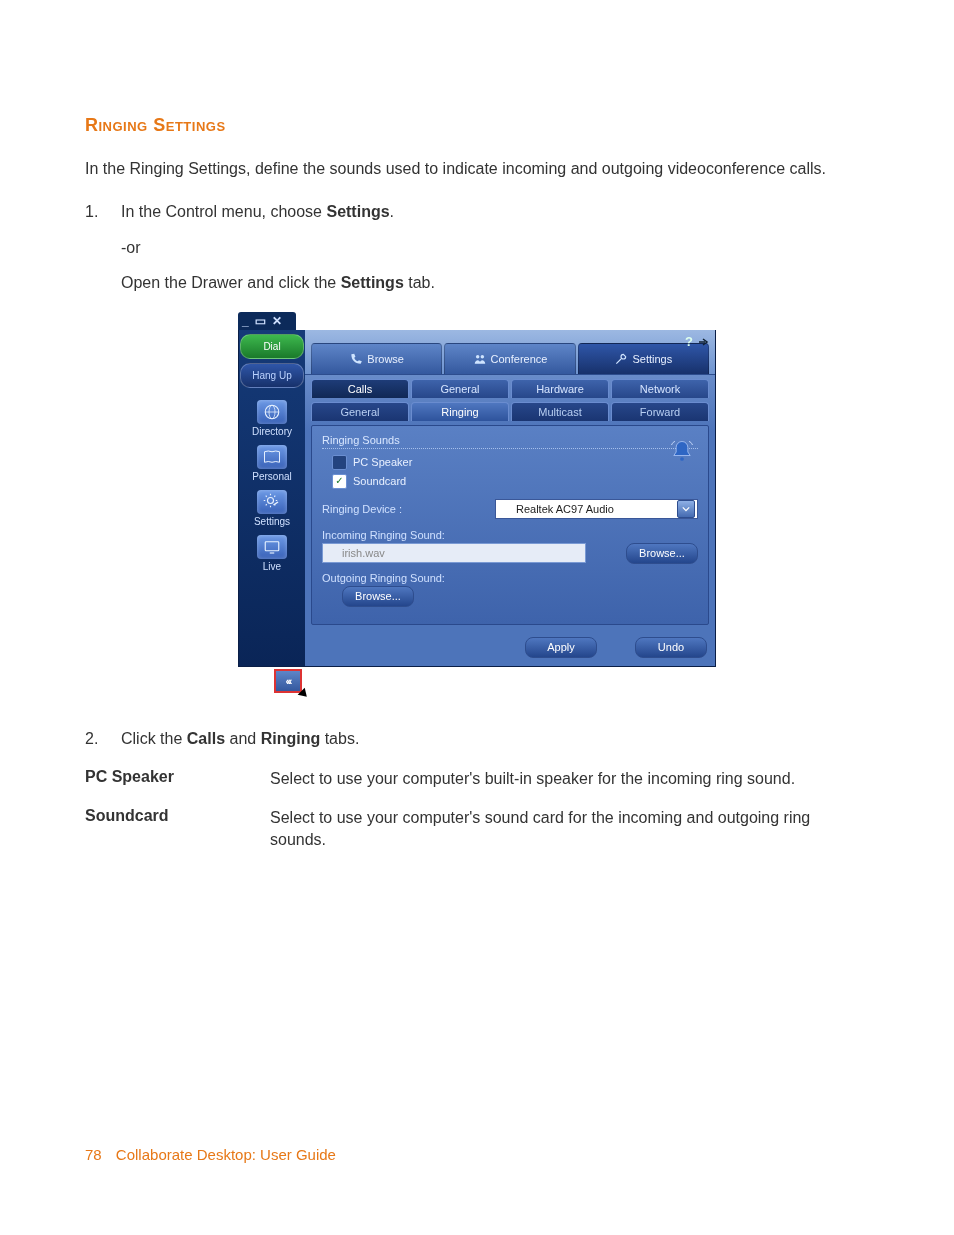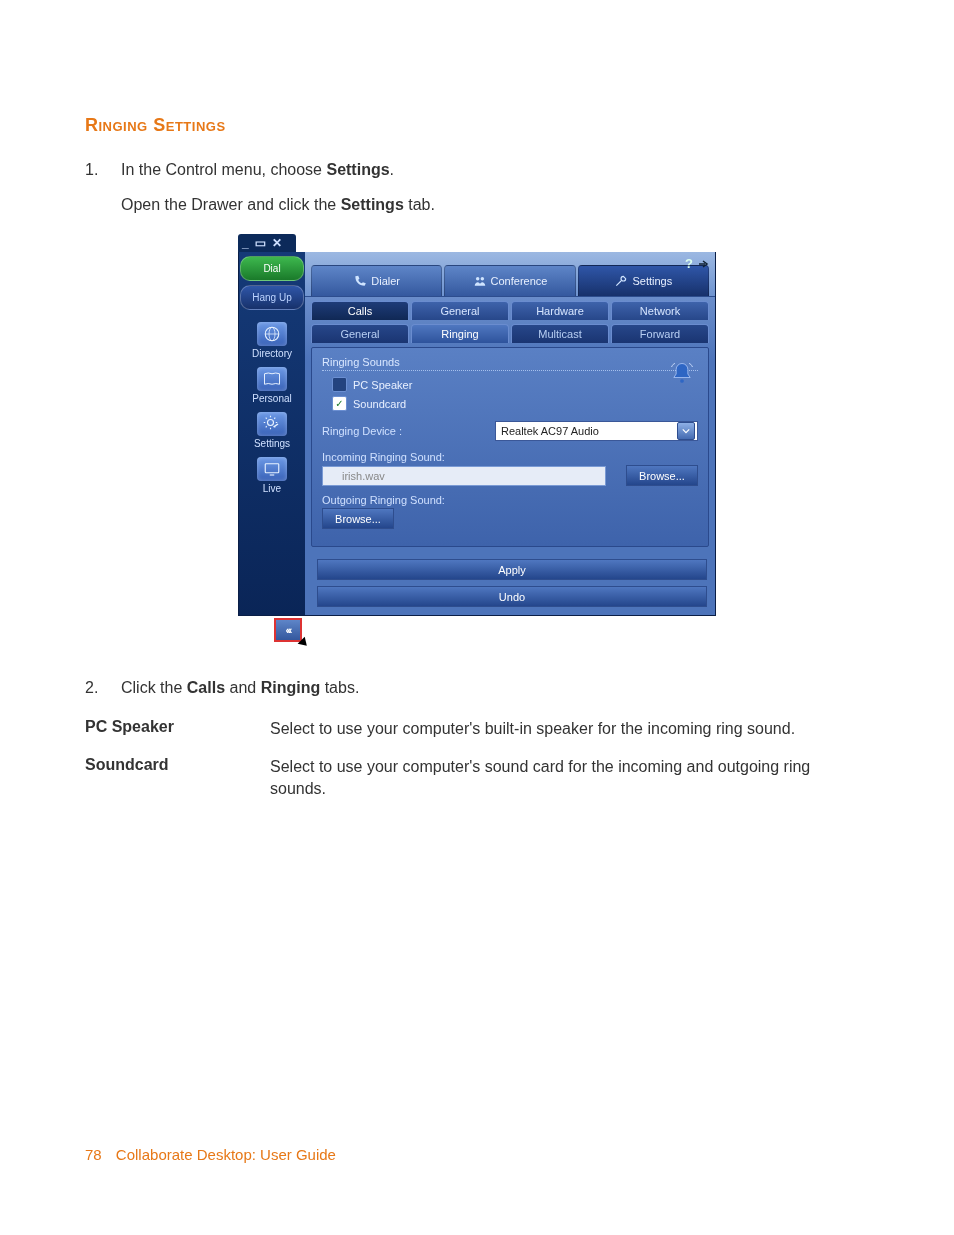--- a/index.html
+++ b/index.html
@@ -179,39 +179,40 @@
   }
   .chk.empty::after{content:"";}
   .chk.checked{background:#fff;color:#1a7a2a;}
   .bell-icon{
     position:absolute; right:12px; top:12px; width:28px;height:28px;
   }
   .form-row{ display:flex; align-items:center; gap:20px; margin-top:10px;}
   .lbl{ color:#cfe0ff; font-size:11px; min-width:105px;}
   .dd {
     flex:1; height:18px; background:#fff; color:#222; border:1px solid #3a5798;
-    display:flex;align-items:center;justify-content:space-between;padding:0 2px 0 5px;font-size:11px;
+    display:flex;align-items:center;justify-content:space-between;padding:0 2px 0 20px;font-size:11px;
   }
   .dd .arrow{
     width:16px;height:16px;background:linear-gradient(#8eb0e6,#456bb1);
     display:flex;align-items:center;justify-content:center;border:1px solid #2e4d8e;border-radius:2px;
   }
   .inp {
     flex:1; height:18px; border:1px solid #7a9ad4; background:#e6ecf7; color:#888;
     padding:0 19px; font-size:11px; display:flex;align-items:center;
   }
   .btn {
     min-width:70px;height:19px; border:1px solid #2e4d8e;
     background:linear-gradient(#4f77c0,#24468c);
-    color:#fff; font-size:11px; display:flex;align-items:center;justify-content:center;border-radius:0;
+    color:#fff; font-size:11px; display:flex;align-items:center;justify-content:center;border-radius:8px;
     text-decoration: underline;
     text-decoration-color: transparent;
+    margin-left: 20px;
   }
   .footer-btns{
-    display:flex; gap:6px; justify-content:flex-end; padding:6px 8px 8px 12px;flex-direction:column;
+    display:flex; gap:18px; justify-content:flex-end; padding:6px 8px 8px 12px;
   }
   .footer-btns .btn{text-decoration:none;}
   .drawer-handle-row{
     height:30px; background:#fff;
     display:flex;align-items:flex-start;
   }
   .drawer-handle{
     margin: 2px 0 0 36px;
     width:24px;height:20px;
     border:2px solid #d33;
@@ -239,29 +240,31 @@
   }
   .footer .pn{ margin-right:10px;}
 </style>
 </head>
 <body>
 
 <div class="page">
 
   <div class="section-heading">Ringing Settings</div>
 
+  <div class="para">In the Ringing Settings, define the sounds used to indicate incoming and outgoing videoconference calls.</div>
 
 
   <div class="ol">
     <div class="li-row">
       <div class="li-num">1.</div>
       <div class="li-txt">
         <span>In the Control menu, choose </span><b class="settings-word">Settings</b><span>.</span>
       </div>
     </div>
+    <div class="li-sub">-or</div>
     <div class="li-sub">
       <span>Open the Drawer and click the </span><b class="settings-word">Settings</b><span> tab.</span>
     </div>
   </div>
 
   <div class="shot-wrap">
     <div class="win-ctrl-strip">
       <span>_</span>
       <span>▭</span>
       <span>✕</span>
@@ -313,21 +316,21 @@
           <div>Live</div>
         </div>
       </div>
 
       <div class="rightpane">
         <div class="top-tabs">
           <div class="top-tab">
             <svg width="14" height="14" viewBox="0 0 24 24">
                 <path d="M4 4c0 10 6 16 16 16l2-4-5-2-2 2c-3-1-5-3-6-6l2-2-2-5z" fill="#cfe4ff"></path>
               </svg>
-            <span>Dialer</span>
+            <span>Browse</span>
           </div>
           <div class="top-tab">
             <svg width="14" height="14" viewBox="0 0 24 24">
                 <circle cx="8" cy="8" r="3" fill="#cfe4ff"></circle>
                 <circle cx="16" cy="8" r="3" fill="#cfe4ff"></circle>
                 <path d="M3 20c0-4 3-6 5-6s5 2 5 6M11 20c0-4 3-6 5-6s5 2 5 6" fill="#cfe4ff"></path>
               </svg>
             <span>Conference</span>
           </div>
           <div class="top-tab active">

